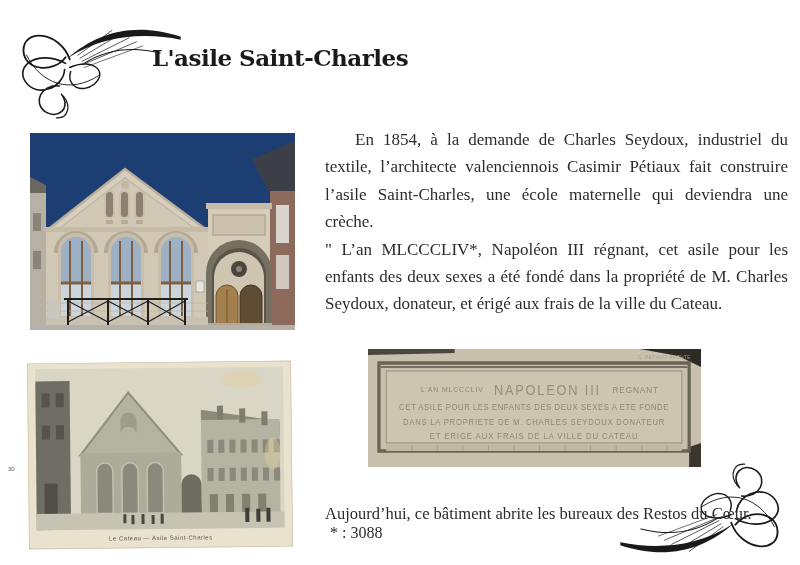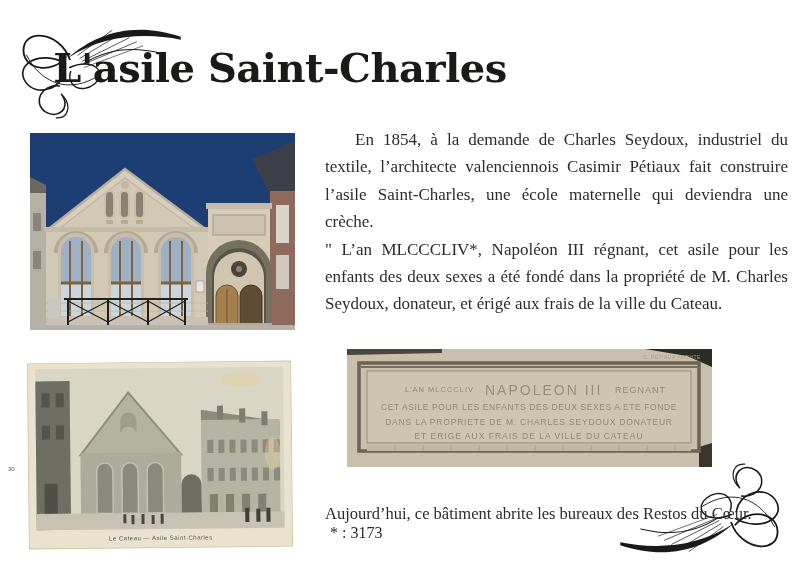--- a/index.html
+++ b/index.html
@@ -18,29 +18,29 @@
   .flourish { width: 185px; height: 108px; }
   .flourish-tl { left: 6px; top: 12px; }
   .flourish-br { left: 610px; top: 462px; transform: rotate(180deg); }
 
   
   .page-title {
     left: 0; top: 44px; width: 560px;
     text-align: center;
     font-family: "DejaVu Serif", serif;
     font-weight: 700;
-    font-size: 40px;
+    font-size: 23px;
     letter-spacing: -0.5px;
     color: #1c1a19;
   }
 
   
   .photo-facade  { left: 30px;  top: 133px; width: 265px; height: 197px; }
   .photo-postcard{ left: 28px;  top: 362px; width: 264px; height: 186px; transform: rotate(-0.6deg); }
-  .photo-plaque  { left: 347px; top: 349px; width: 365px; height: 118px; }
+  .photo-plaque  { left: 368px; top: 349px; width: 333px; height: 118px; }
   .photo-facade svg, .photo-postcard svg, .photo-plaque svg { display:block; width:100%; height:100%; }
 
   
   .text-col {
     left: 325px; top: 126px; width: 463px;
     font-size: 17px; line-height: 27.4px;
     text-align: justify;
   }
   .text-col p { margin: 0; }
   .text-col p.indent { text-indent: 30px; }
@@ -292,21 +292,21 @@
           <line x1="244" y1="96" x2="244" y2="102"></line>
         <line x1="272" y1="96" x2="272" y2="102"></line>
           <line x1="300" y1="96" x2="300" y2="102"></line>
         <line x1="328" y1="96" x2="328" y2="102"></line>
       </g>
     </g>
   </svg>
 </div>
 
 <p class="abs today-line">Aujourd’hui, ce bâtiment abrite les bureaux des Restos du Cœur.</p>
-<p class="abs footnote">* : 3173</p>
+<p class="abs footnote">* : 3088</p>
 
 <span class="abs page-marker">30</span>
 
 <div class="abs flourish flourish-br">
   <svg viewBox="0 0 180 110">
     <g stroke="#191919" fill="none" stroke-linecap="round">
       <path d="M170,24 C125,9 88,20 60,45 C95,22 135,20 170,27 Z" fill="#191919" stroke="none"></path>
       <path d="M150,40 C118,32 95,38 76,50" stroke-width="1"></path>
       <path d="M70,42 L103,18" stroke-width="0.7"></path>
       <path d="M72,45 L112,21" stroke-width="0.7"></path>

